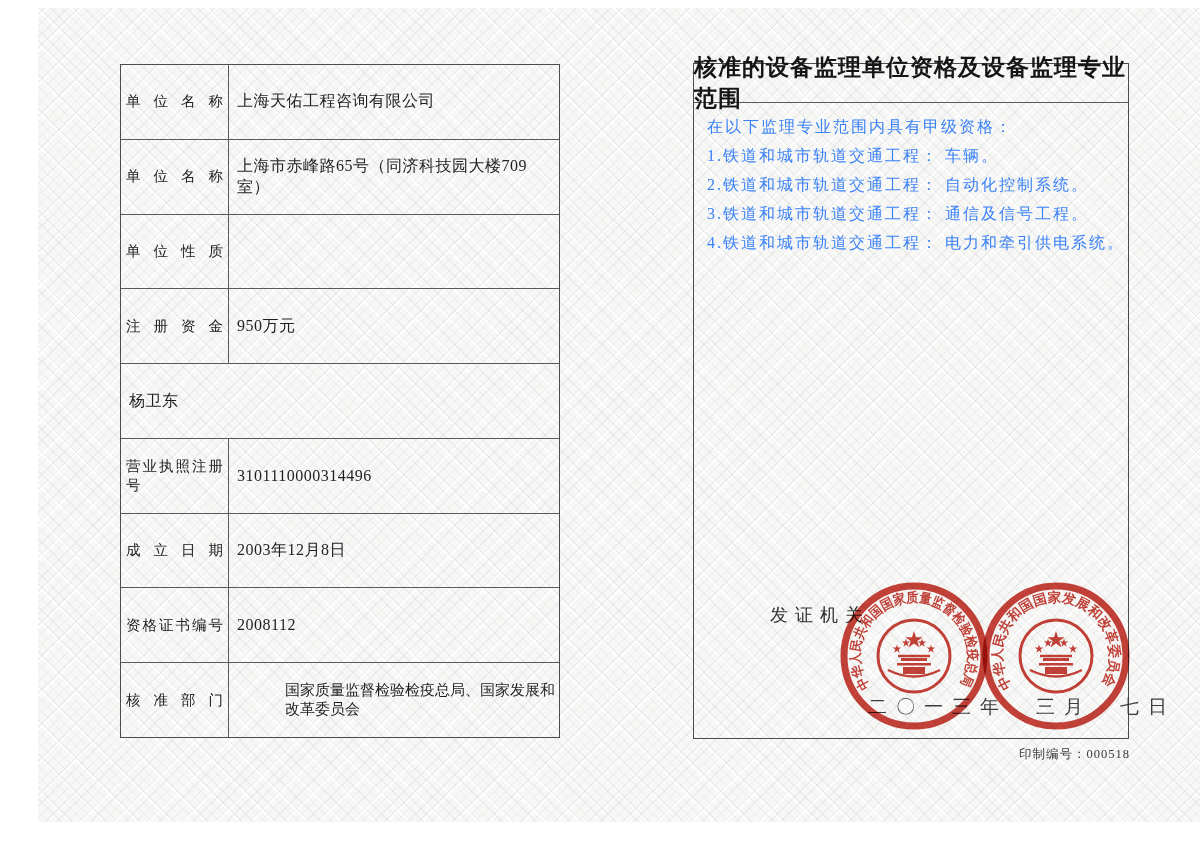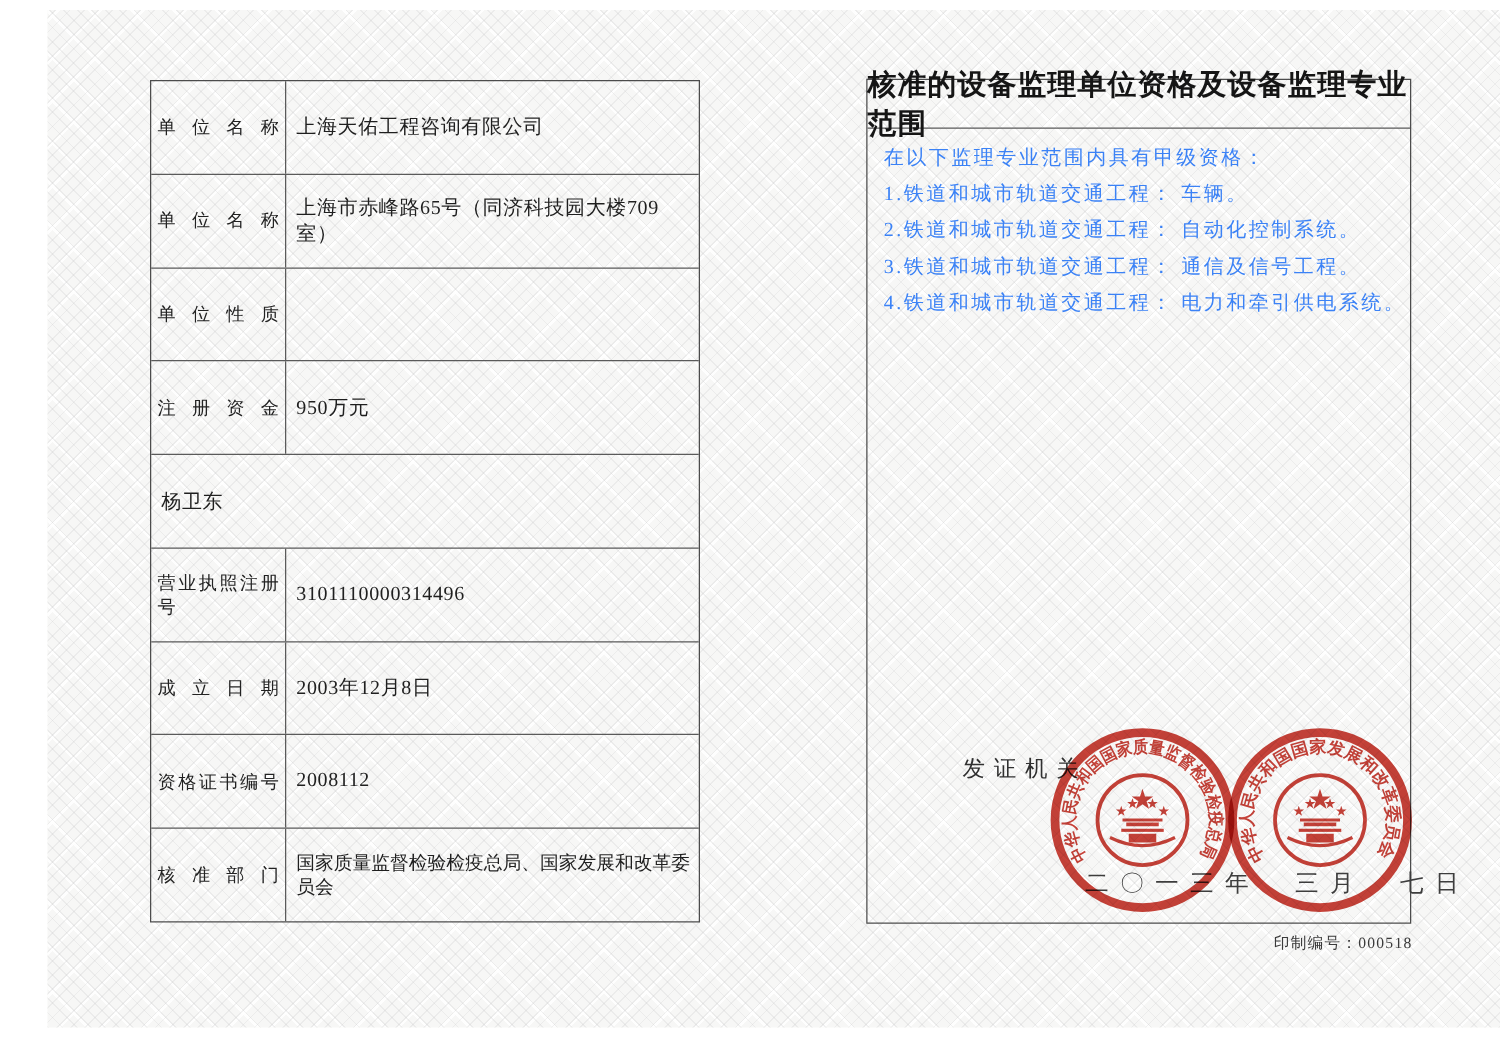--- a/index.html
+++ b/index.html
@@ -84,21 +84,21 @@
   <div class="t-row">
     <div class="t-label">
         <span>资格证书编号</span>
       </div>
     <div class="t-value">2008112</div>
   </div>
   <div class="t-row">
     <div class="t-label">
         <span>核准部门</span>
       </div>
-    <div class="t-value" style="font-size:15px;letter-spacing:0;">国家质量监督检验检疫总局、国家发展和改革委员会</div>
+    <div class="t-value" style="font-size:15px;letter-spacing:0;margin-left:48px;">国家质量监督检验检疫总局、国家发展和改革委员会</div>
   </div>
 </div>
 
 <div class="right-page">
   <div class="rp-title">核准的设备监理单位资格及设备监理专业范围</div>
   <div class="rp-body">
     <div class="rp-line">在以下监理专业范围内具有甲级资格：</div>
     <div class="rp-line">1.铁道和城市轨道交通工程： 车辆。</div>
     <div class="rp-line">2.铁道和城市轨道交通工程： 自动化控制系统。</div>
     <div class="rp-line">3.铁道和城市轨道交通工程： 通信及信号工程。</div>

